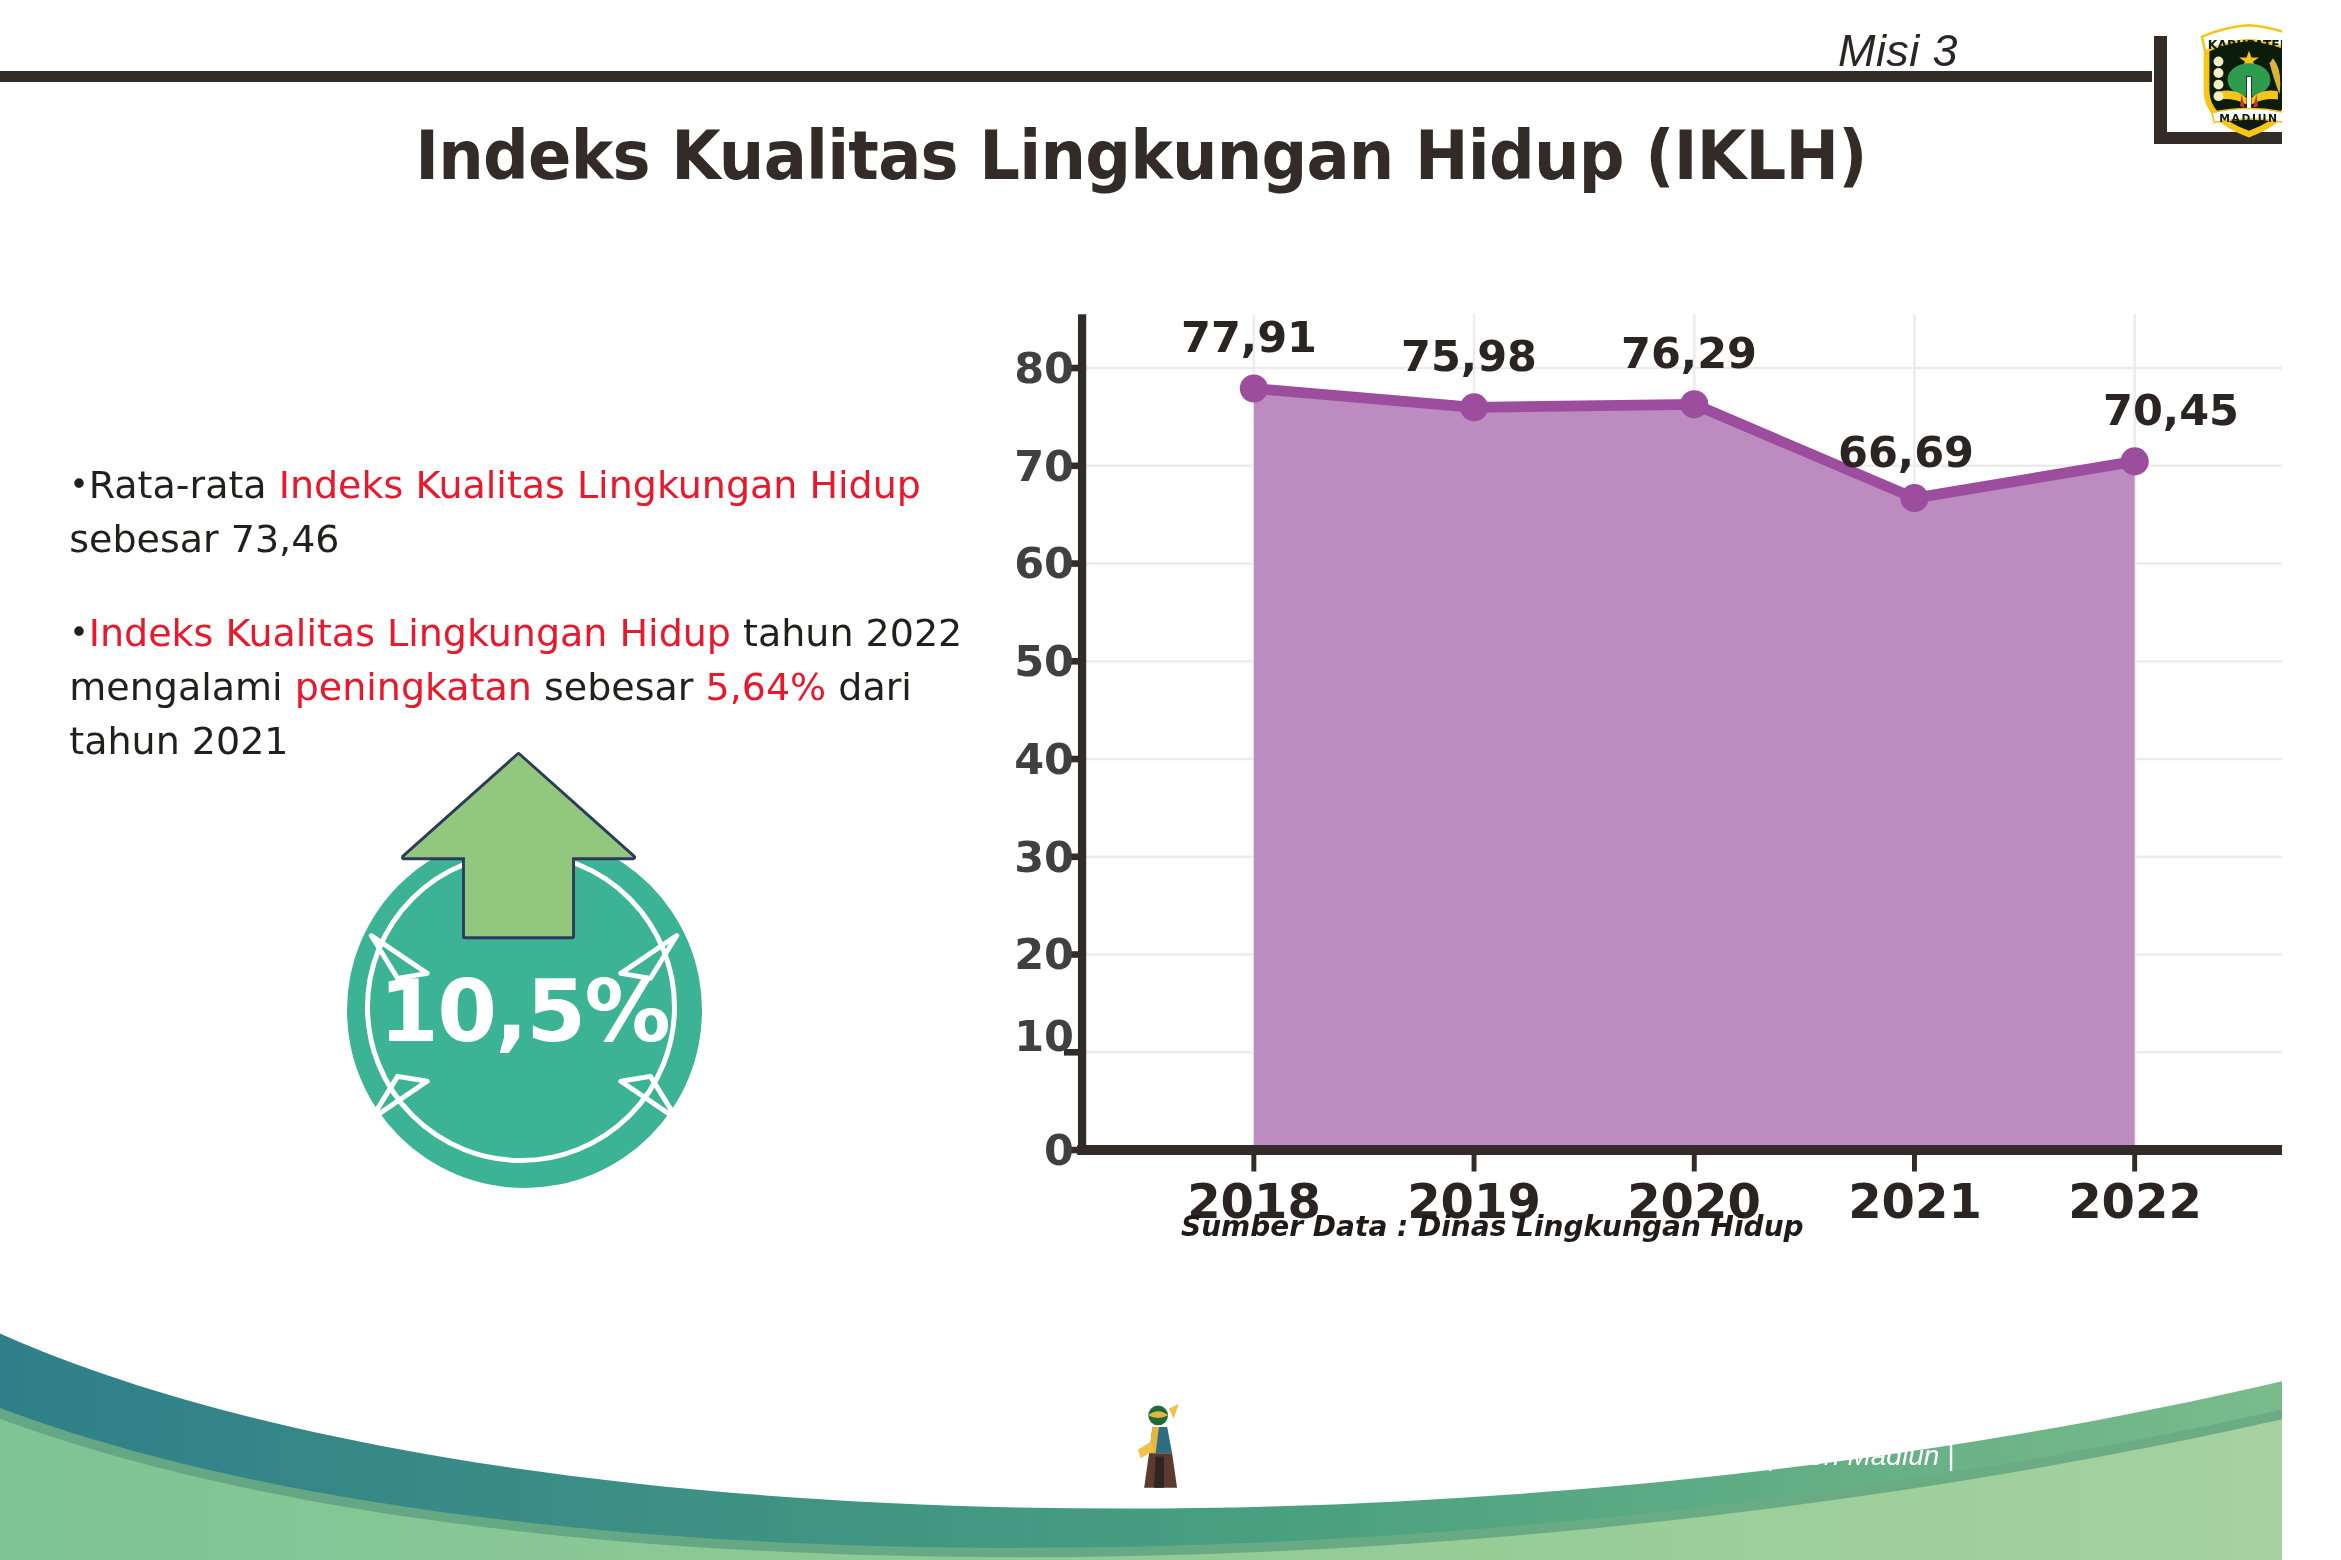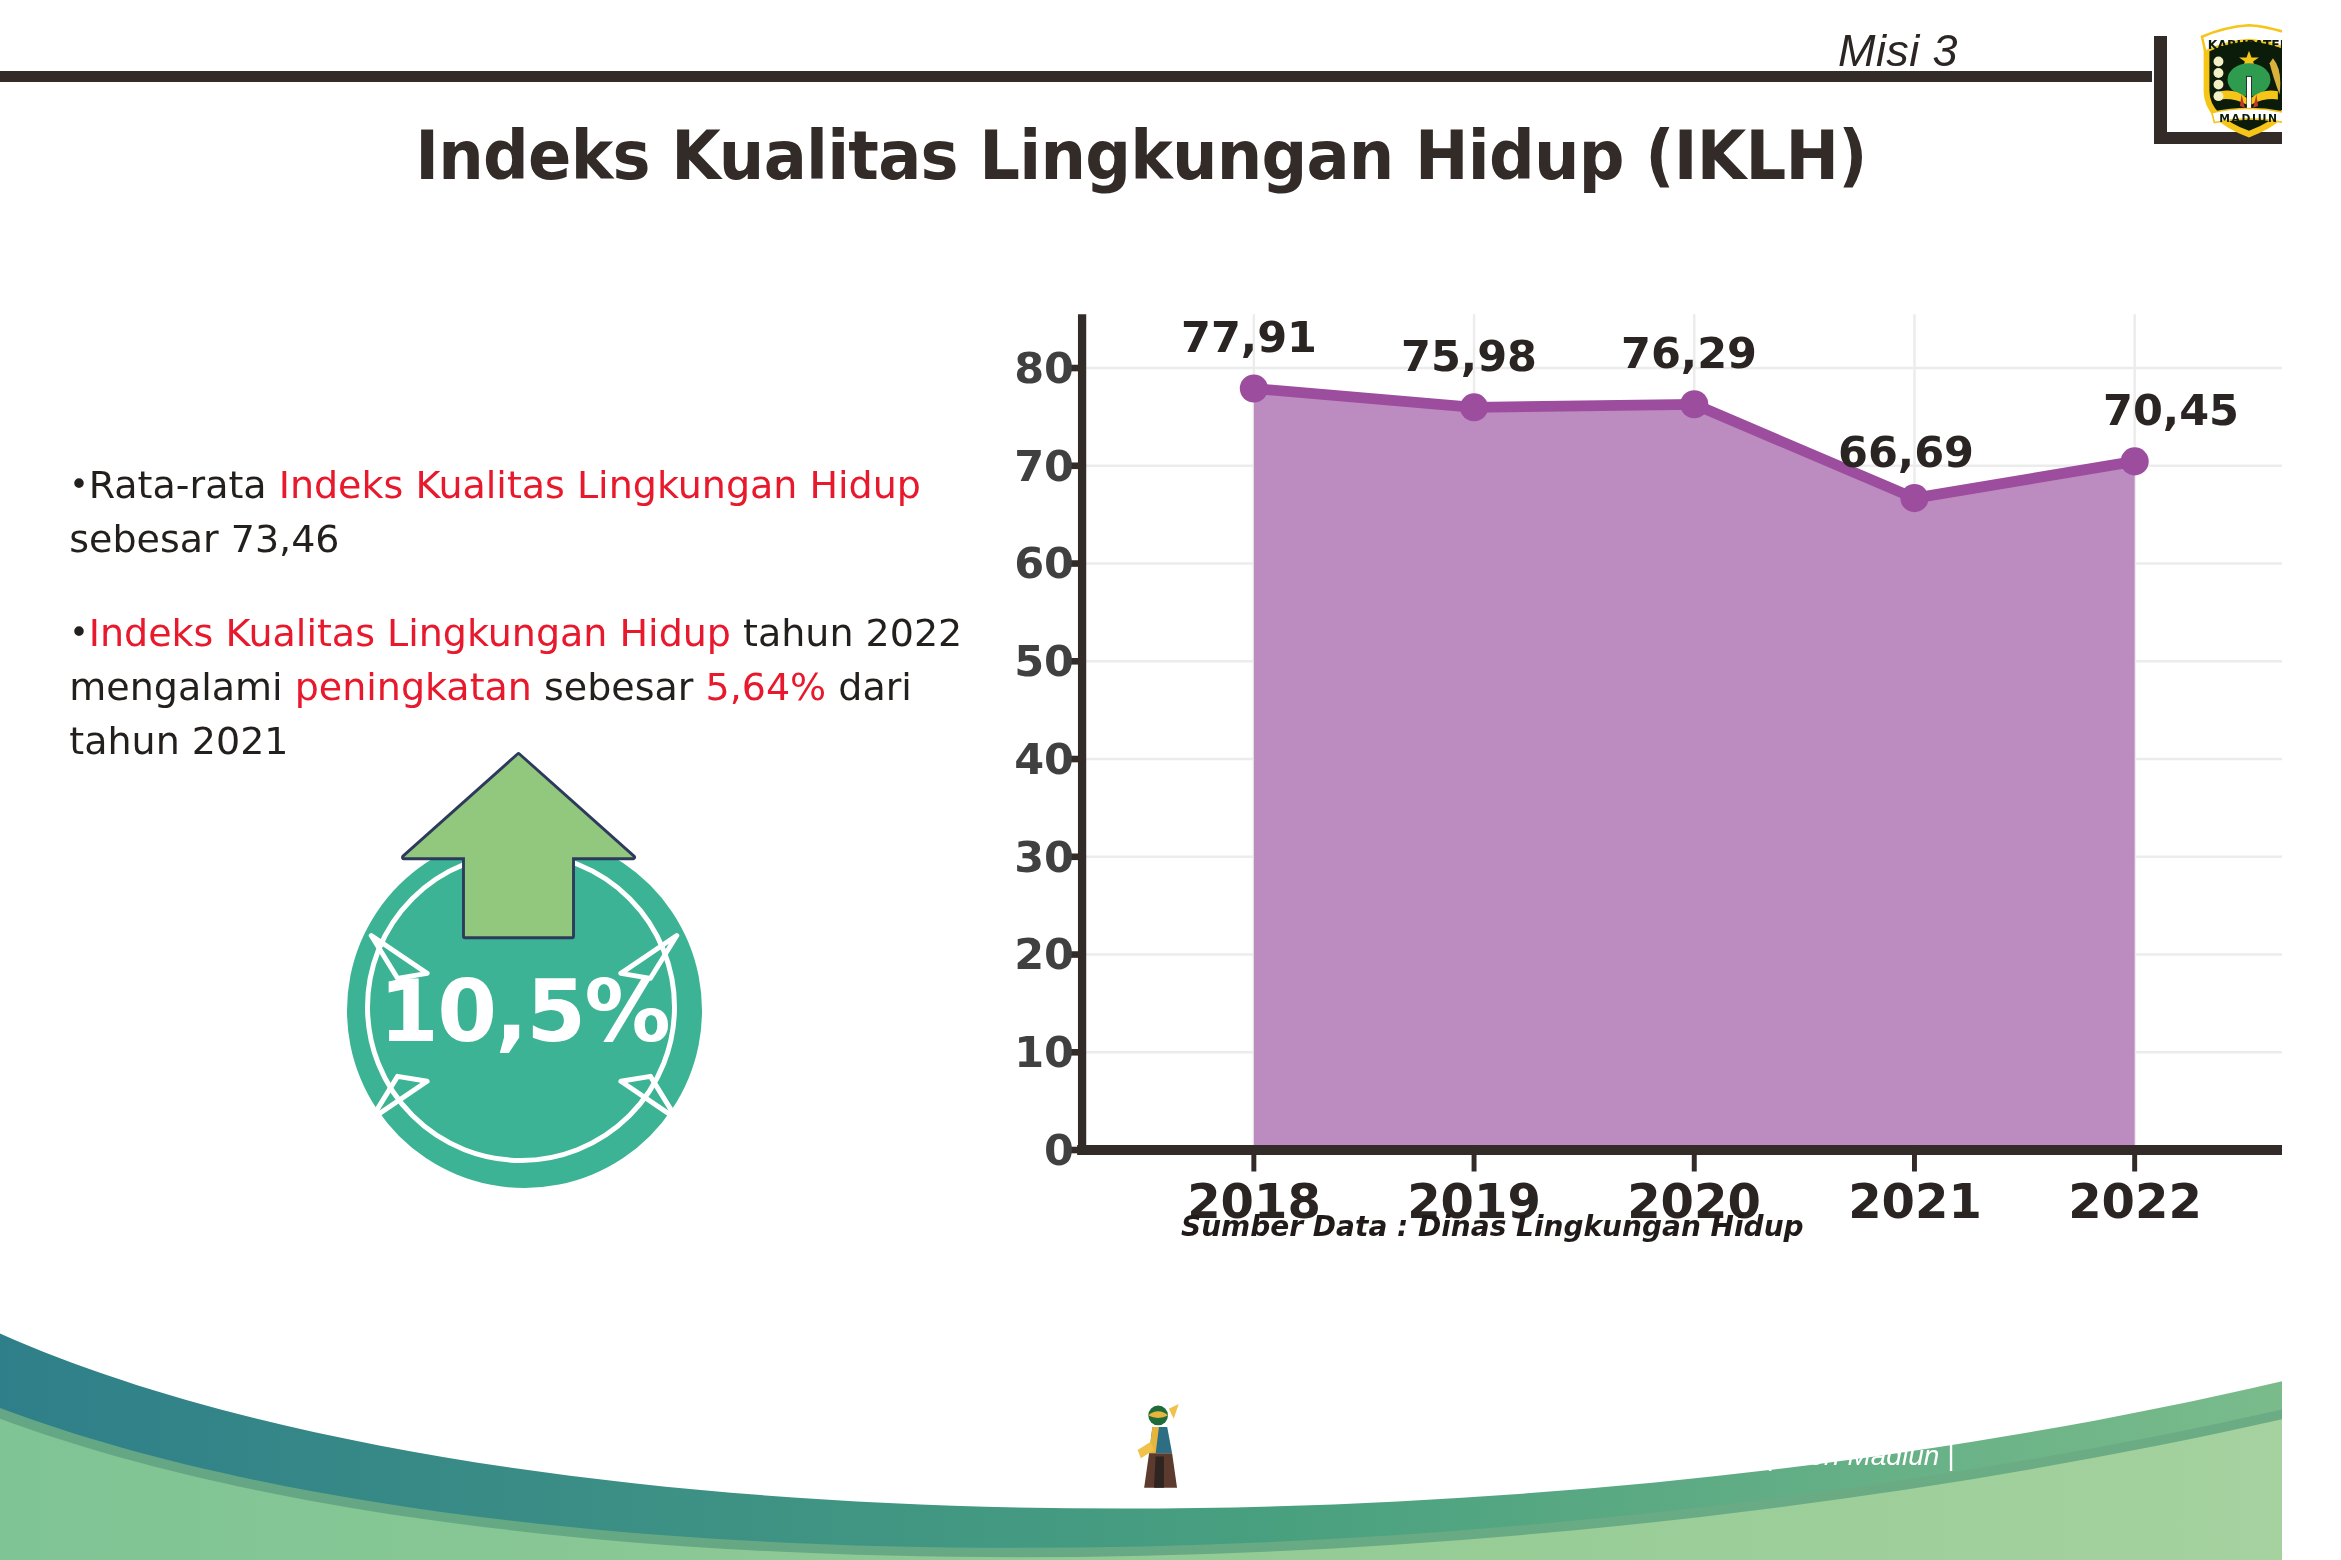--- a/index.html
+++ b/index.html
@@ -127,21 +127,21 @@
     </svg>
     <svg class="tick" style="left:281px;top:318px;" width="74" height="66" viewBox="0 0 90 80">
       <polygon points="80,62 12,16 48,10" fill="none" stroke="#ffffff" stroke-width="6" stroke-linejoin="round"></polygon>
     </svg>
     <div class="badge-num">10,5%</div>
   </div>
 
   <div class="chart">
     <div class="ylabels">
         <div class="ylabel" style="top: 877px;">0</div>
-        <div class="ylabel" style="top: 779px; margin-left: 24px;">10</div>
+        <div class="ylabel" style="top: 763px; margin-left: 24px;">10</div>
         <div class="ylabel" style="top: 681px;">20</div>
         <div class="ylabel" style="top: 584px;">30</div>
         <div class="ylabel" style="top: 486px;">40</div>
         <div class="ylabel" style="top: 388px;">50</div>
         <div class="ylabel" style="top: 290px;">60</div>
         <div class="ylabel" style="top: 193px;">70</div>
         <div class="ylabel" style="top: 95px;">80</div>
       </div>
     <svg id="plot" width="1346" height="925" viewBox="0 0 1630 1120">
         <line x1="120" y1="943.625" x2="1600" y2="943.625" stroke="#ececec" stroke-width="3"></line>

